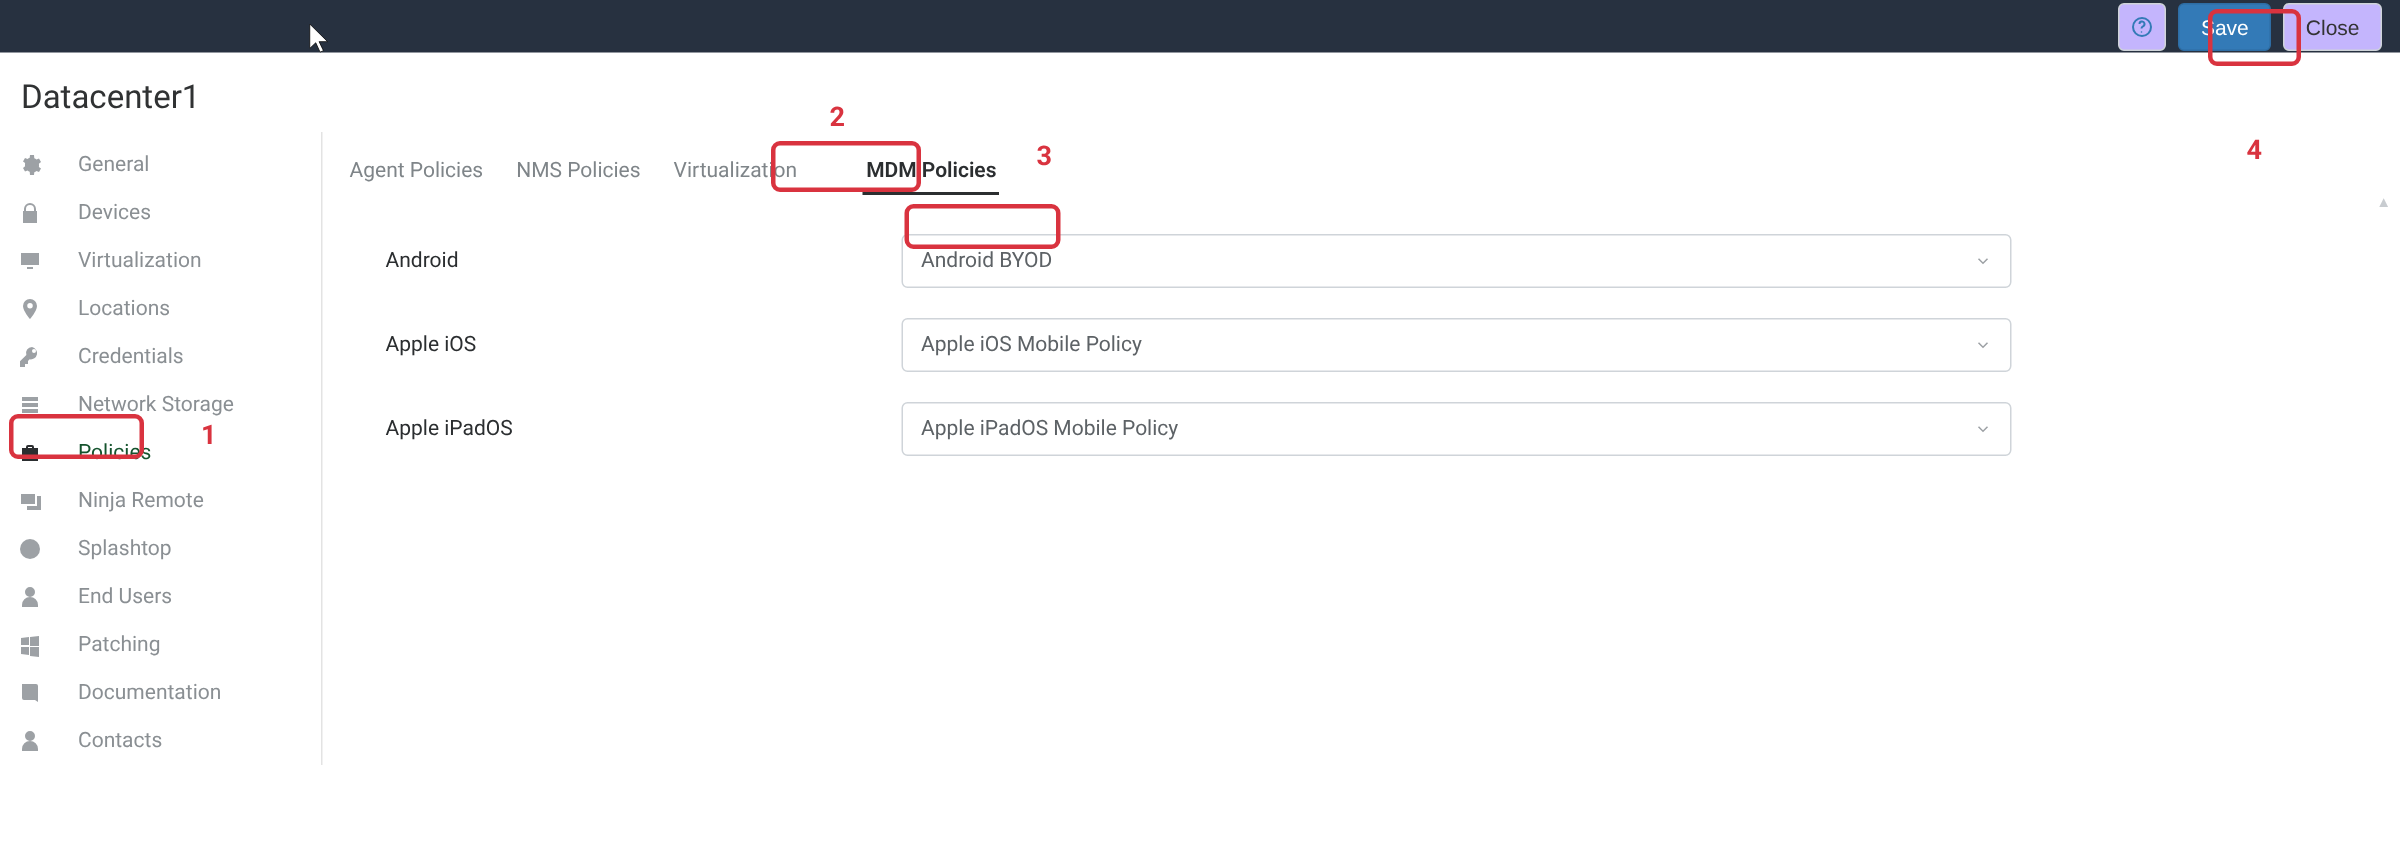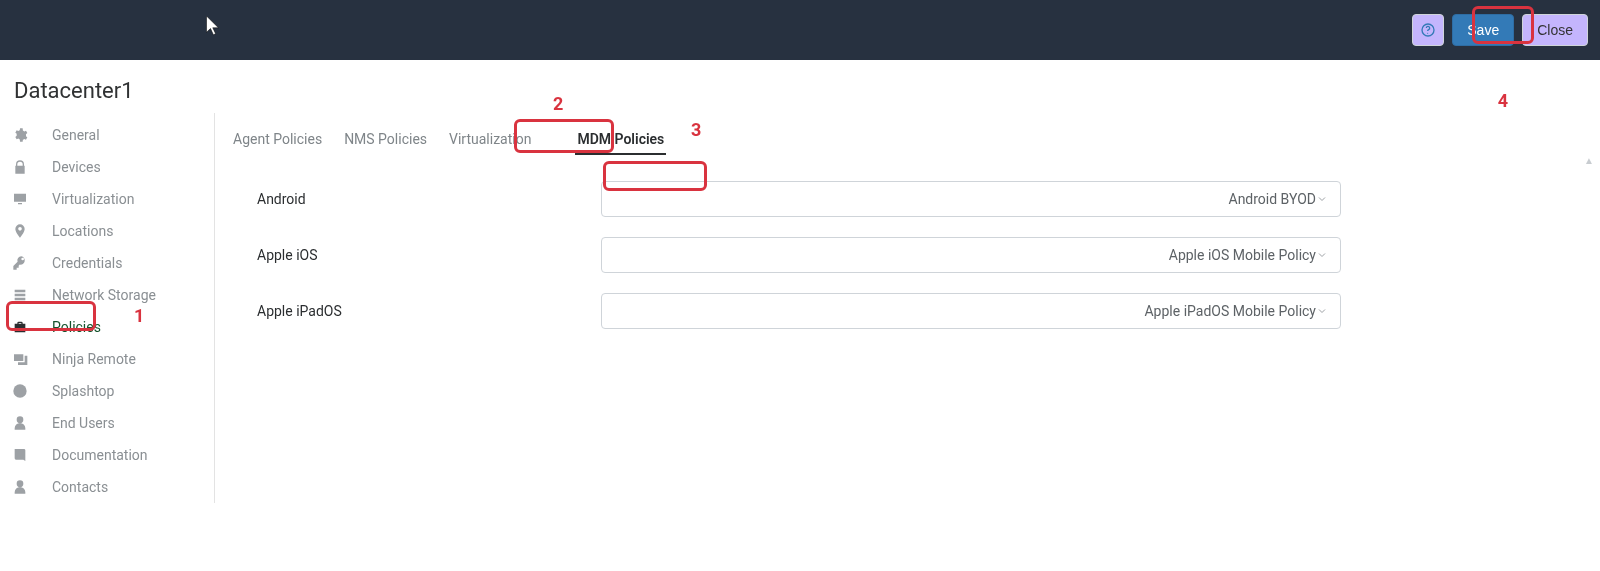--- a/index.html
+++ b/index.html
@@ -1,38 +1,38 @@
 <!DOCTYPE html>
 <html><head>
 <meta charset="utf-8">
 <style>
   * { box-sizing: border-box; }
   html, body { margin: 0; padding: 0; font-family: -apple-system, BlinkMacSystemFont, "Segoe UI", Roboto, Helvetica, Arial, sans-serif; font-size: 14px; color:#303233; background:#fff; }
-  .topbar { height:60px; background:#273140; display:flex; align-items:center; justify-content:flex-end; padding:0 12px; gap:8px; position:relative; }
+  .topbar { height:35px; background:#273140; display:flex; align-items:center; justify-content:flex-end; padding:0 12px; gap:8px; position:relative; }
   .cursor { position:absolute; left:206px; top:16px; pointer-events:none; }
   .cursor svg { width:16px; height:20px; }
   .btn { height:32px; padding:0 14px; border-radius:4px; font-size:14px; display:inline-flex; align-items:center; justify-content:center; cursor:pointer; background:#c4b5fd; color:#333; border:1px solid #cfd4d9; }
   .btn.icon-only { width:32px; padding:0; }
   .btn.primary { background:#337ab7; border-color:#2e6da4; color:#fff; }
   .page { display:flex; flex-direction:column; }
   .title-row { padding:18px 14px 10px; font-size:22px; color:#303233; }
   .body { display:flex; }
   .sidebar { width:215px; border-right:1px solid #e3e3e3; padding-top:6px; }
   .side-item { display:flex; align-items:center; gap:24px; height:32px; padding:0 12px; color:#8a8f93; cursor:pointer; font-size:14px; }
   .side-item .ic { width:16px; height:16px; display:inline-flex; align-items:center; justify-content:center; color:#9da1a5; }
   .side-item.active { color:#14532d; font-weight:400; }
   .side-item.active .ic { color:#2b2e30; }
   .content { flex:1; padding:8px 22px 20px 16px; position:relative; }
   .tabs { display:flex; gap:18px; padding:4px 0 8px; }
   .tab { color:#7f8589; cursor:pointer; font-size:14px; padding:6px 2px; }
   .tab.active { color:#2b2e30; font-weight:600; border-bottom:2px solid #2b2e30;margin-left:24px; }
   .form-area { padding-top:18px; }
   .row { display:flex; align-items:center; margin-bottom:20px; }
   .row .label { width:370px; padding-left:26px; color:#2b2e30; font-size:14px; }
-  .select { flex:1; max-width:740px; height:36px; border:1px solid #cfd4d9; border-radius:4px; display:flex; align-items:center; justify-content:flex-end; padding:0 12px; color:#5d6266; background:#fff; cursor:pointer; }
+  .select { flex:1; max-width:740px; height:36px; border:1px solid #cfd4d9; border-radius:4px; display:flex; align-items:center; justify-content:space-between; padding:0 12px; color:#5d6266; background:#fff; cursor:pointer; }
   .select .chev { color:#9da1a5; }
   .scroll-hint { position:absolute; right:6px; top:42px; color:#c8ccd0; font-size:10px; }
   
   .hl { position:absolute; border:3px solid #d9333f; border-radius:6px; pointer-events:none; }
   .hl.hl-save { top:6px; right:66px; width:62px; height:38px; z-index:5; }
   .num { position:absolute; color:#d9333f; font-weight:700; font-size:18px; }
   .overlay-root { position:relative; }
   svg { display:block; }
 </style>
 </head>
@@ -138,20 +138,28 @@
             </span>
           <span>Splashtop</span>
         </div>
         <div class="side-item">
           <span class="ic">
               <svg width="16" height="16" viewBox="0 0 24 24" fill="currentColor">
                 <path d="M12 12a5 5 0 1 0 0-10 5 5 0 0 0 0 10zm-8 8a8 8 0 0 1 16 0v2H4v-2z"></path>
               </svg>
             </span>
           <span>End Users</span>
+        </div>
+        <div class="side-item">
+          <span class="ic">
+              <svg width="16" height="16" viewBox="0 0 24 24" fill="currentColor">
+                <path d="M3 5l8-1v8H3V5zm0 9h8v8l-8-1v-7zm9-10l9-1v10h-9V4zm0 10h9v10l-9-1v-9z"></path>
+              </svg>
+            </span>
+          <span>Patching</span>
         </div>
         <div class="side-item">
           <span class="ic">
               <svg width="16" height="16" viewBox="0 0 24 24" fill="currentColor">
                 <path d="M4 3h14a2 2 0 0 1 2 2v16l-3-2H6a2 2 0 0 1-2-2V3z"></path>
               </svg>
             </span>
           <span>Documentation</span>
         </div>
         <div class="side-item">

